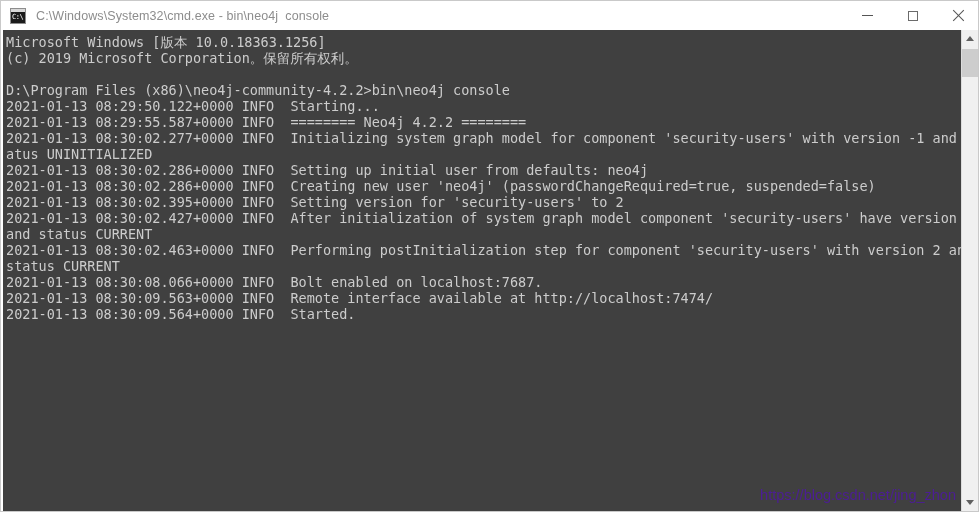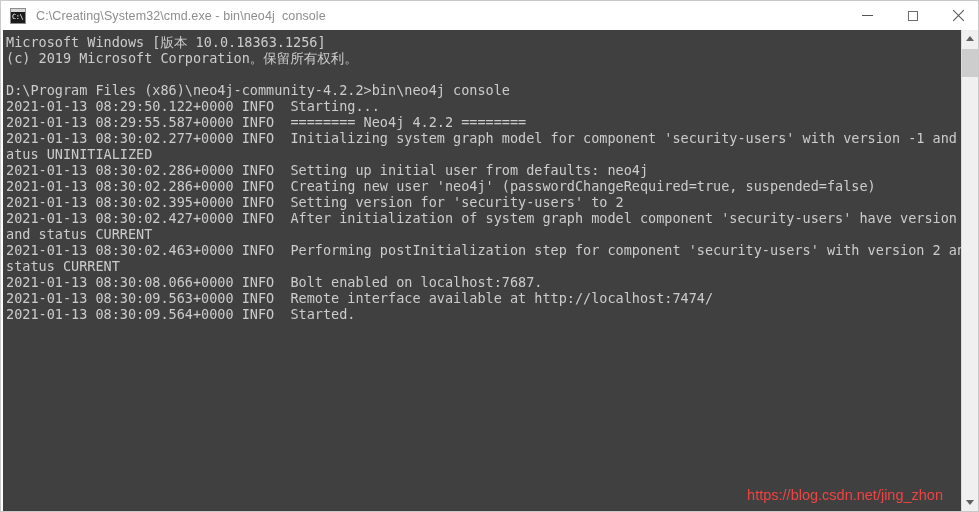--- a/index.html
+++ b/index.html
@@ -132,24 +132,24 @@
     font-size: 13.5px;
     line-height: 16px;
     color: #cccccc;
     white-space: pre;
     letter-spacing: 0px;
   }
 
   
   .watermark {
     position: absolute;
-    right: 35px;
+    right: 22px;
     bottom: 8px;
     font-size: 14.5px;
-    color: #ef4444;
+    color: #4c1d95;
     white-space: pre;
     pointer-events: none;
   }
 
   
   .scrollbar {
     position: absolute;
     right: 0;
     top: 29px;
     width: 17px;
@@ -188,21 +188,21 @@
 </style>
 </head>
 <body>
 
 <div class="window">
 
   <div class="titlebar">
     <div class="app-icon">
       <span class="glyph">C:\</span>
     </div>
-    <div class="title-text">C:\Creating\System32\cmd.exe - bin\neo4j  console</div>
+    <div class="title-text">C:\Windows\System32\cmd.exe - bin\neo4j  console</div>
     <div class="win-controls">
       <div class="win-btn">
         <span class="bar"></span>
       </div>
       <div class="win-btn">
         <span class="sq"></span>
       </div>
       <div class="win-btn">
         <span class="x"></span>
       </div>

